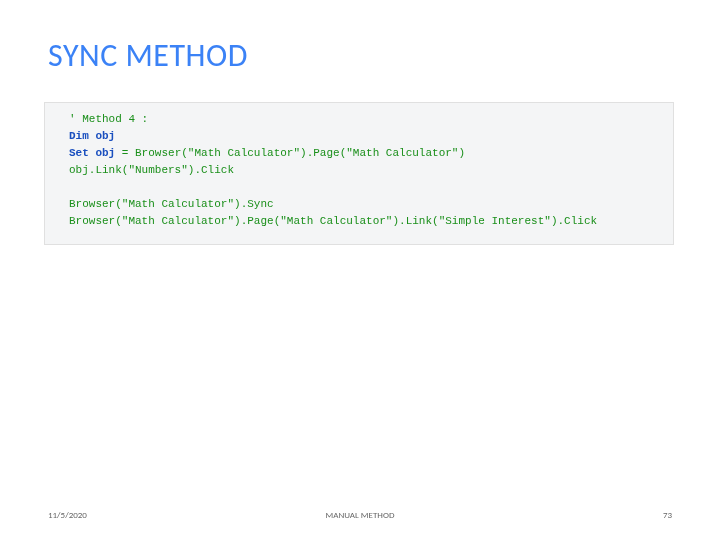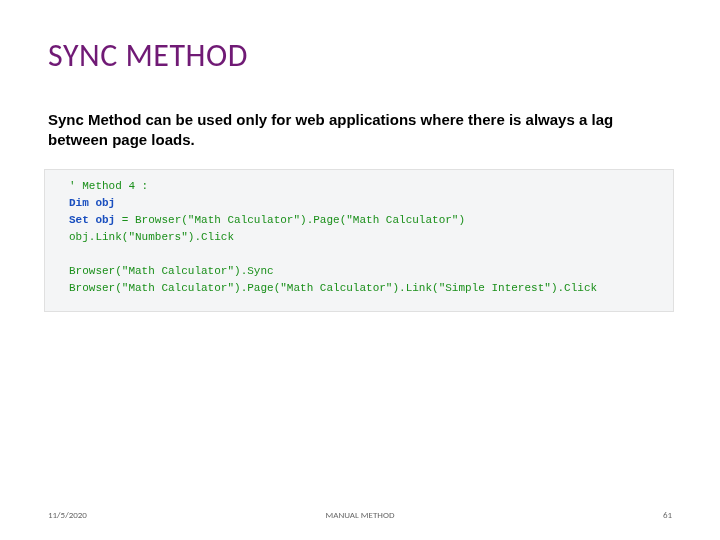--- a/index.html
+++ b/index.html
@@ -6,23 +6,23 @@
   html, body { width: 720px; height: 540px; font-family: "Segoe UI", Calibri, Arial, sans-serif; background: #fff; }
   .slide {
     width: 720px;
     height: 540px;
     position: relative;
     padding: 36px 48px 0 48px;
   }
   .title {
     font-size: 32px;
     font-weight: 400;
-    color: #701a75;
+    color: #3b82f6;
     letter-spacing: 0.5px;
-    margin-bottom: 35px;
+    margin-bottom: 27px;
     font-family: "Segoe UI Light", "Segoe UI", Calibri, Arial, sans-serif;
   }
   .description {
     font-size: 15px;
     font-weight: 700;
     color: #000;
     line-height: 1.3;
     margin-bottom: 20px;
     font-family: Arial, Helvetica, sans-serif;
   }
@@ -62,29 +62,28 @@
     transform: translateX(-50%);
   }
 </style>
 </head>
 <body>
 
 <div class="slide">
 
   <h1 class="title">SYNC METHOD</h1>
 
-  <p class="description">Sync Method can be used only for web applications where there is always a lag between page loads.</p>
 
   <pre class="code-block"><span class="comment">' Method 4 :</span>
 <span class="kw">Dim obj</span>
 <span class="kw">Set obj</span><span> = Browser("Math Calculator").Page("Math Calculator")</span>
 <span>obj.Link("Numbers").Click</span>
 <span></span>
 <span>Browser("Math Calculator").Sync</span>
 <span>Browser("Math Calculator").Page("Math Calculator").Link("Simple Interest").Click</span></pre>
 
   <div class="footer">
     <span>11/5/2020</span>
     <span class="center">MANUAL METHOD</span>
-    <span>61</span>
+    <span>73</span>
   </div>
 
 </div>
 
 </body></html>

